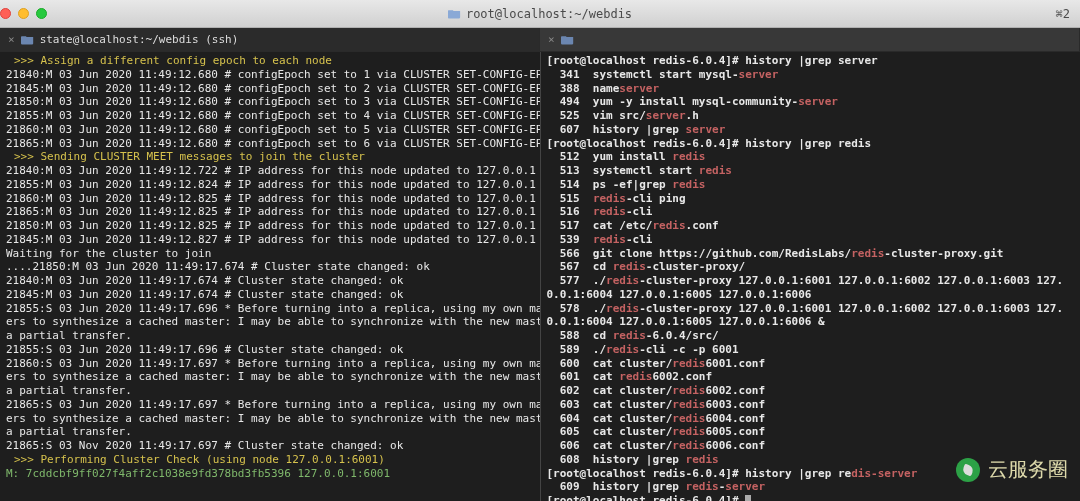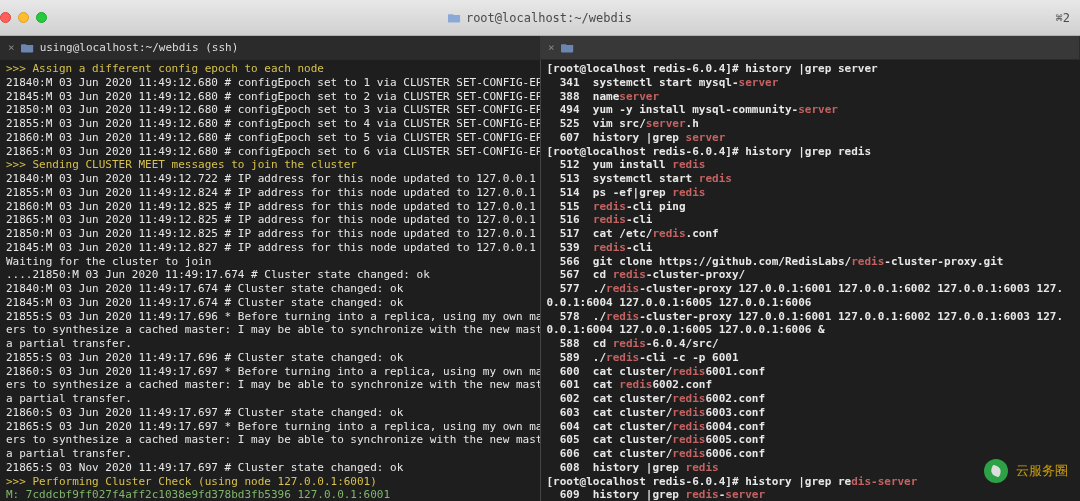--- a/index.html
+++ b/index.html
@@ -6,21 +6,21 @@
 body {
   width: 1080px;
   height: 501px;
   background: #1e1e1e;
   font-family: "Menlo", "Monaco", "Consolas", monospace;
   font-size: 11px;
   overflow: hidden;
   position: relative;
 }
 .titlebar {
-  height: 36px;
+  height: 28px;
   background: linear-gradient(#e8e8e8, #d0d0d0);
   display: flex;
   align-items: center;
   padding: 0 0;
   position: relative;
   border-bottom: 1px solid #b0b0b0;
 }
 .traffic-lights {
   display: flex;
   gap: 7px;
@@ -78,21 +78,21 @@
   background: #1e1e1e;
   color: #e8e8e8;
   padding: 2px 6px;
   overflow: hidden;
   line-height: 1.25;
   white-space: pre;
   font-size: 11px;
 }
 .pane-left { border-right: 1px solid #444; }
 .pane-right .line { white-space: pre-wrap; word-break: break-all; font-weight: bold; }
-.hl-yellow { color: #d6c24d; }
+.hl-yellow { color: #d6c24d; margin-left: 8px; }
 .hl-red { color: #c46262; text-align: center; }
 .hl-green { color: #7fb86b; }
 .cursor {
   display: inline-block;
   width: 6px;
   height: 12px;
   background: #aaa;
   vertical-align: middle;
 }
 .watermark {
@@ -114,21 +114,21 @@
   justify-content: center;
 }
 .wm-icon::before {
   content: "";
   width: 10px;
   height: 10px;
   background: #fff;
   border-radius: 2px 6px 2px 6px;
   transform: rotate(20deg);
 }
-.wm-text { color: #eab308; font-size: 13px; font-family: sans-serif; }
+.wm-text { color: #fef9c3; font-size: 20px; font-family: sans-serif; }
 .folder-svg { width: 13px; height: 11px; }
 </style>
 </head>
 <body>
 
 <div class="titlebar">
   <div class="traffic-lights">
     <div class="tl tl-red"></div>
     <div class="tl tl-yellow"></div>
     <div class="tl tl-green"></div>
@@ -141,36 +141,36 @@
   </div>
   <div class="title-right">⌘2</div>
 </div>
 
 <div class="tabbar">
   <div class="tab active">
     <span class="tab-close">×</span>
     <svg class="folder-svg" viewBox="0 0 16 12">
         <path fill="#6b86b0" d="M1 2h5l1 1h8v8a1 1 0 0 1-1 1H1a1 1 0 0 1-1-1V3a1 1 0 0 1 1-1z"></path>
       </svg>
-    <span>using@localhost:~/webdis (ssh)</span>
+    <span>state@localhost:~/webdis (ssh)</span>
   </div>
   <div class="tab">
     <span class="tab-close">×</span>
     <svg class="folder-svg" viewBox="0 0 16 12">
         <path fill="#6b86b0" d="M1 2h5l1 1h8v8a1 1 0 0 1-1 1H1a1 1 0 0 1-1-1V3a1 1 0 0 1 1-1z"></path>
       </svg>
   </div>
 </div>
 
 <div class="panes">
   <div class="pane pane-left" id="pane-left"><div class="line hl-yellow">&gt;&gt;&gt; Assign a different config epoch to each node</div><div class="line">21840:M 03 Jun 2020 11:49:12.680 # configEpoch set to 1 via CLUSTER SET-CONFIG-EPOCH</div><div class="line">21845:M 03 Jun 2020 11:49:12.680 # configEpoch set to 2 via CLUSTER SET-CONFIG-EPOCH</div><div class="line">21850:M 03 Jun 2020 11:49:12.680 # configEpoch set to 3 via CLUSTER SET-CONFIG-EPOCH</div><div class="line">21855:M 03 Jun 2020 11:49:12.680 # configEpoch set to 4 via CLUSTER SET-CONFIG-EPOCH</div><div class="line">21860:M 03 Jun 2020 11:49:12.680 # configEpoch set to 5 via CLUSTER SET-CONFIG-EPOCH</div><div class="line">21865:M 03 Jun 2020 11:49:12.680 # configEpoch set to 6 via CLUSTER SET-CONFIG-EPOCH</div><div class="line hl-yellow">&gt;&gt;&gt; Sending CLUSTER MEET messages to join the cluster</div><div class="line">21840:M 03 Jun 2020 11:49:12.722 # IP address for this node updated to 127.0.0.1</div><div class="line">21855:M 03 Jun 2020 11:49:12.824 # IP address for this node updated to 127.0.0.1</div><div class="line">21860:M 03 Jun 2020 11:49:12.825 # IP address for this node updated to 127.0.0.1</div><div class="line">21865:M 03 Jun 2020 11:49:12.825 # IP address for this node updated to 127.0.0.1</div><div class="line">21850:M 03 Jun 2020 11:49:12.825 # IP address for this node updated to 127.0.0.1</div><div class="line">21845:M 03 Jun 2020 11:49:12.827 # IP address for this node updated to 127.0.0.1</div><div class="line">Waiting for the cluster to join</div><div class="line">....21850:M 03 Jun 2020 11:49:17.674 # Cluster state changed: ok</div><div class="line">21840:M 03 Jun 2020 11:49:17.674 # Cluster state changed: ok</div><div class="line">21845:M 03 Jun 2020 11:49:17.674 # Cluster state changed: ok</div><div class="line"></div><div class="line">21855:S 03 Jun 2020 11:49:17.696 * Before turning into a replica, using my own master paramet
 ers to synthesize a cached master: I may be able to synchronize with the new master with just 
 a partial transfer.</div><div class="line">21855:S 03 Jun 2020 11:49:17.696 # Cluster state changed: ok</div><div class="line">21860:S 03 Jun 2020 11:49:17.697 * Before turning into a replica, using my own master paramet
 ers to synthesize a cached master: I may be able to synchronize with the new master with just 
-a partial transfer.</div><div class="line">21860:S 03 Jun 2020 11:49:17.697 # Cluster state changed: ok</div><div class="line">21865:S 03 Jun 2020 11:49:17.697 * Before turning into a replica, using my own master paramet
+a partial transfer.</div><div class="line">21865:S 03 Jun 2020 11:49:17.697 * Before turning into a replica, using my own master paramet
 ers to synthesize a cached master: I may be able to synchronize with the new master with just 
 a partial transfer.</div><div class="line">21865:S 03 Nov 2020 11:49:17.697 # Cluster state changed: ok</div><div class="line hl-yellow">&gt;&gt;&gt; Performing Cluster Check (using node 127.0.0.1:6001)</div><div class="line hl-green">M: 7cddcbf9ff027f4aff2c1038e9fd378bd3fb5396 127.0.0.1:6001</div></div>
   <div class="pane pane-right" id="pane-right"><div class="line">[root@localhost redis-6.0.4]# history |grep server</div><div class="line">  341  systemctl start mysql-<span class="hl-red">server</span></div><div class="line">  388  name<span class="hl-red">server</span></div><div class="line">  494  yum -y install mysql-community-<span class="hl-red">server</span></div><div class="line">  525  vim src/<span class="hl-red">server</span>.h</div><div class="line">  607  history |grep <span class="hl-red">server</span></div><div class="line">[root@localhost redis-6.0.4]# history |grep redis</div><div class="line">  512  yum install <span class="hl-red">redis</span></div><div class="line">  513  systemctl start <span class="hl-red">redis</span></div><div class="line">  514  ps -ef|grep <span class="hl-red">redis</span></div><div class="line">  515  <span class="hl-red">redis</span>-cli ping</div><div class="line">  516  <span class="hl-red">redis</span>-cli</div><div class="line">  517  cat /etc/<span class="hl-red">redis</span>.conf</div><div class="line">  539  <span class="hl-red">redis</span>-cli</div><div class="line">  566  git clone https://github.com/RedisLabs/<span class="hl-red">redis</span>-cluster-proxy.git</div><div class="line">  567  cd <span class="hl-red">redis</span>-cluster-proxy/</div><div class="line">  577  ./<span class="hl-red">redis</span>-cluster-proxy 127.0.0.1:6001 127.0.0.1:6002 127.0.0.1:6003 127.0.0.1:6004 127.0.0.1:6005 127.0.0.1:6006</div><div class="line">  578  ./<span class="hl-red">redis</span>-cluster-proxy 127.0.0.1:6001 127.0.0.1:6002 127.0.0.1:6003 127.0.0.1:6004 127.0.0.1:6005 127.0.0.1:6006 &amp;</div><div class="line">  588  cd <span class="hl-red">redis</span>-6.0.4/src/</div><div class="line">  589  ./<span class="hl-red">redis</span>-cli -c -p 6001</div><div class="line">  600  cat cluster/<span class="hl-red">redis</span>6001.conf</div><div class="line">  601  cat <span class="hl-red">redis</span>6002.conf</div><div class="line">  602  cat cluster/<span class="hl-red">redis</span>6002.conf</div><div class="line">  603  cat cluster/<span class="hl-red">redis</span>6003.conf</div><div class="line">  604  cat cluster/<span class="hl-red">redis</span>6004.conf</div><div class="line">  605  cat cluster/<span class="hl-red">redis</span>6005.conf</div><div class="line">  606  cat cluster/<span class="hl-red">redis</span>6006.conf</div><div class="line">  608  history |grep <span class="hl-red">redis</span></div><div class="line">[root@localhost redis-6.0.4]# history |grep re<span class="hl-red">dis-server</span></div><div class="line">  609  history |grep <span class="hl-red">redis</span>-<span class="hl-red">server</span></div><div class="line">[root@localhost redis-6.0.4]# <span class="cursor"></span></div></div>
 </div>
 
 <div class="watermark">
   <div class="wm-icon"></div>
   <div class="wm-text">云服务圈</div>
 </div>
 

